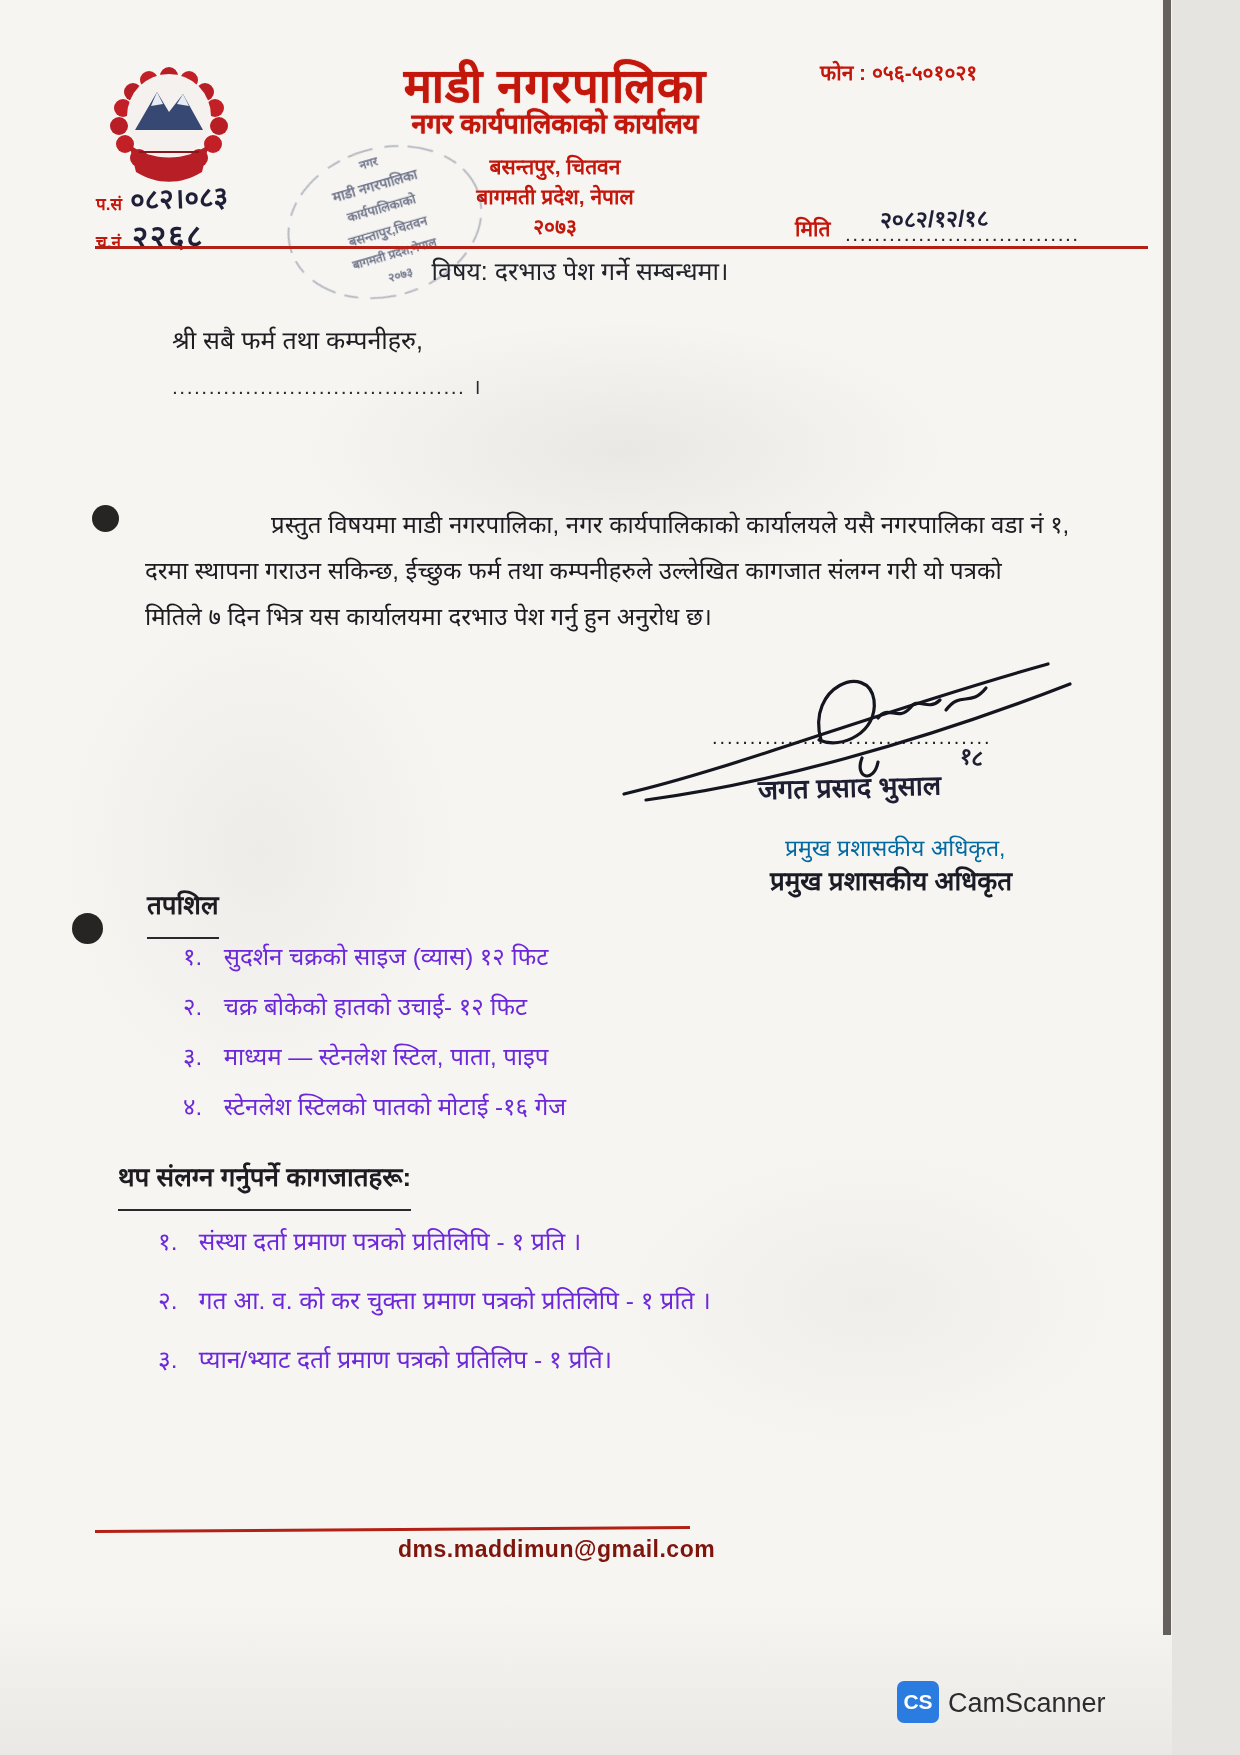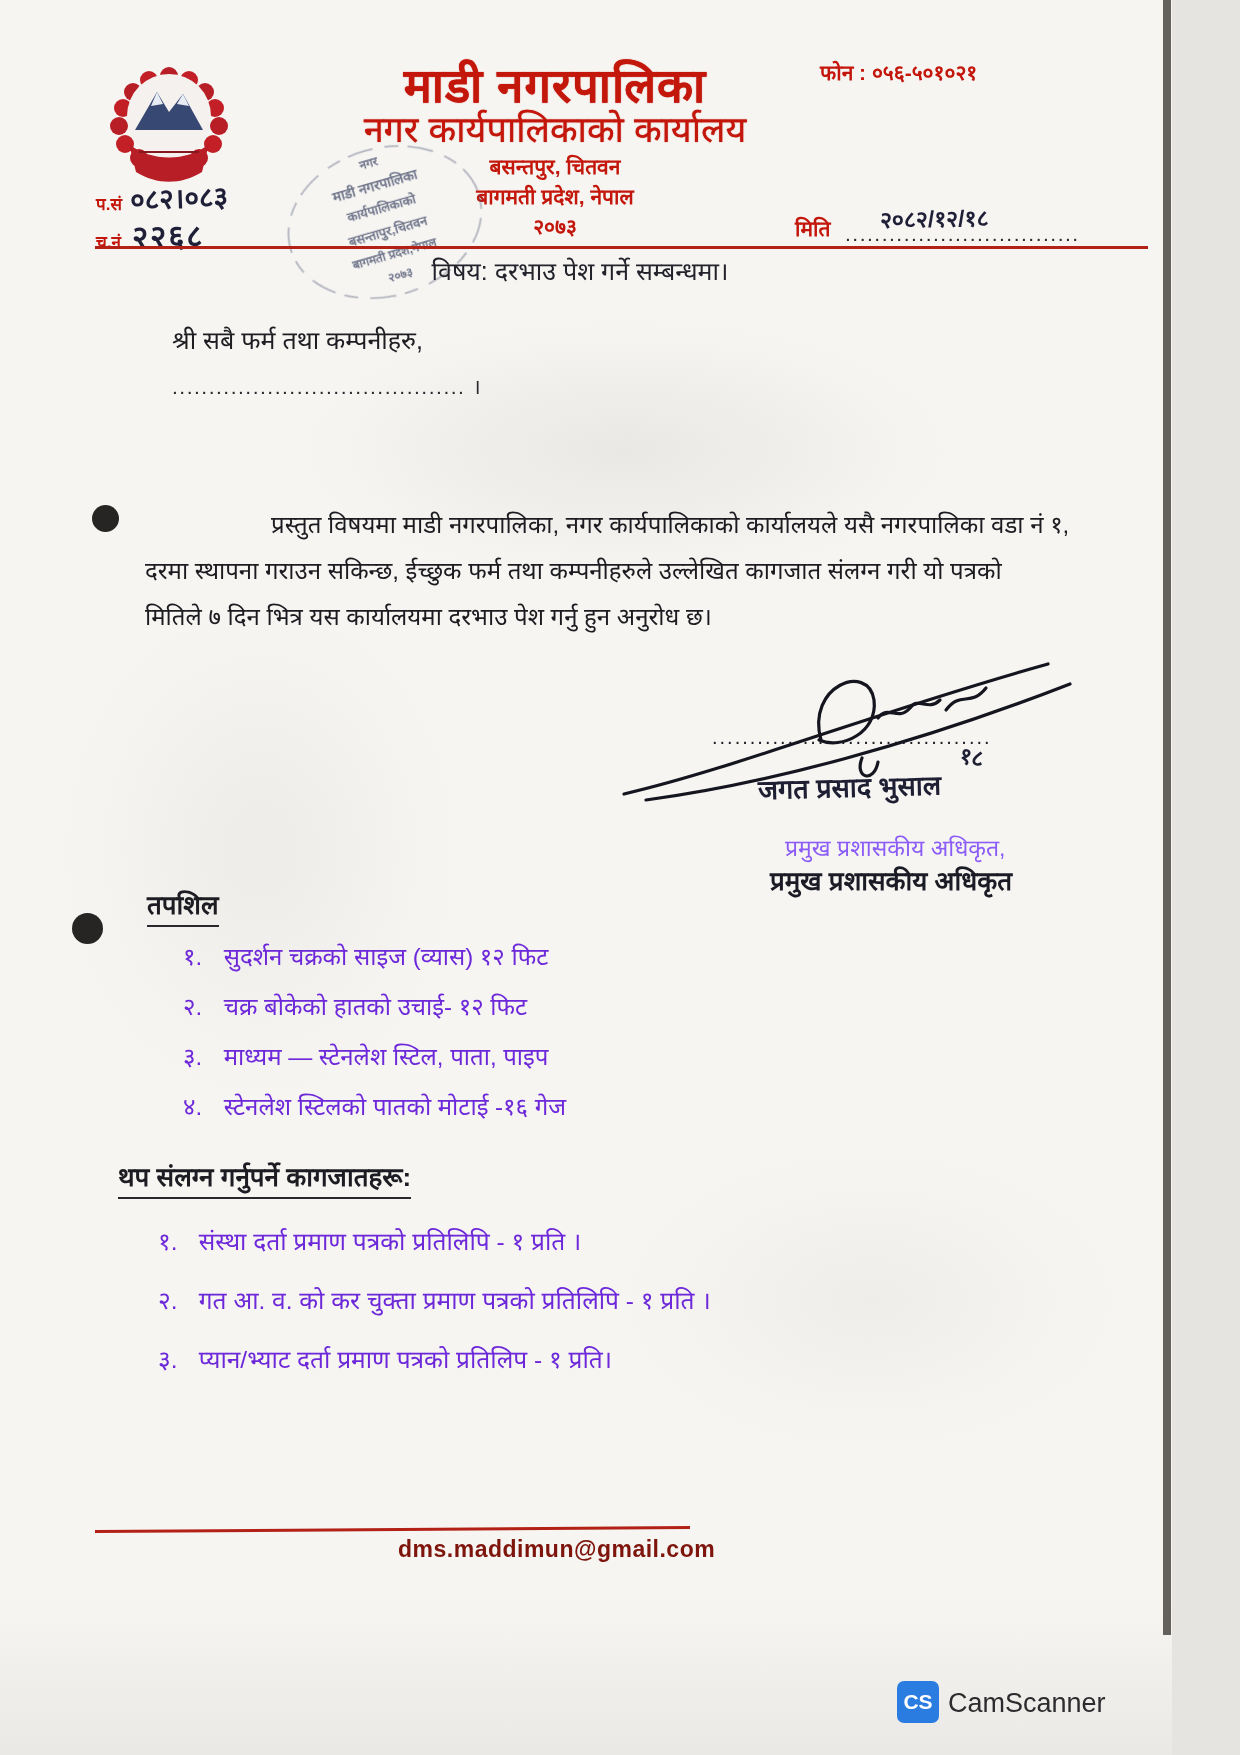--- a/index.html
+++ b/index.html
@@ -7,21 +7,21 @@
         background:#f6f5f2;font-family:"Liberation Sans","DejaVu Sans",sans-serif;color:#1d1d22;}
   .abs{position:absolute;}
   
   .shade{position:absolute;pointer-events:none;}
   .scan-strip{position:absolute;background:#4a4743;opacity:.85;}
   .scan-margin{position:absolute;background:#e6e4e1;}
   .hole{position:absolute;background:#262523;border-radius:50%;}
   
   .red{color:#c4170c;}
   .muni-title{font-size:47px;font-weight:bold;letter-spacing:1px;text-shadow:0 0 1px #c4170c;}
-  .office-title{font-size:36px;font-weight:normal;text-shadow:0 0 1px #c4170c;}
+  .office-title{font-size:27px;font-weight:bold;text-shadow:0 0 1px #c4170c;}
   .addr{font-size:21px;font-weight:bold;}
   .phone{font-size:21px;font-weight:bold;}
   .ref-label{font-size:17px;font-weight:bold;color:#c4170c;}
   .ink{color:#1f2038;}
   .hand{font-weight:600;}
   .rule{position:absolute;background:#b32015;height:3px;}
   .subject{font-size:25px;font-weight:500;color:#23232b;}
   
   .stamp{position:absolute;transform:rotate(-16deg);opacity:.8;filter:blur(.4px);}
   .stamp-inner{position:relative;width:215px;height:165px;}
@@ -29,24 +29,24 @@
   .stamp-line{position:absolute;width:100%;text-align:center;color:#4d5470;font-weight:600;}
   
   .addressee{font-size:25px;text-align:right;}
   .dotline{font-size:21px;letter-spacing:1.5px;color:#2a2a30;}
   .bodyline{font-size:24px;line-height:46px;white-space:nowrap;color:#1b1b20;}
   .indent{text-indent:126px;}
   
   .sig-dots{font-size:20px;letter-spacing:2px;color:#1d1d26;}
   .sig-name{font-size:27px;font-weight:600;color:#1f1f33;transform:rotate(-1.5deg);}
   .sig-mark{font-size:23px;font-weight:600;color:#1f1f33;transform:rotate(9deg);}
-  .desig{font-size:23px;color:#8b5cf6;}
+  .desig{font-size:23px;color:#0369a1;}
   .desig-stamp{font-size:26px;font-weight:bold;color:#1b1b25;}
   
-  .h-underline{font-size:26px;font-weight:600;color:#1c1c22;border-bottom:2.5px solid #28282e;padding-bottom:3px;}
+  .h-underline{font-size:26px;font-weight:600;color:#1c1c22;border-bottom:2.5px solid #28282e;padding-bottom:15px;}
   .list-item{font-size:24px;color:#6d28d9;white-space:nowrap;}
   .l1 .list-item{line-height:50px;}
   .l2 .list-item{line-height:59px;font-size:24.5px;}
   .num{display:inline-block;min-width:34px;}
   
   .email{font-size:23px;font-weight:bold;letter-spacing:.5px;color:#7e150d;}
   .cs-box{position:absolute;width:42px;height:42px;border-radius:7px;background:#2a7ce0;
           display:flex;align-items:center;justify-content:center;color:#fff;font-weight:bold;font-size:21px;}
   .cs-label{font-size:27px;color:#2c2c2e;font-weight:500;}
 </style>

